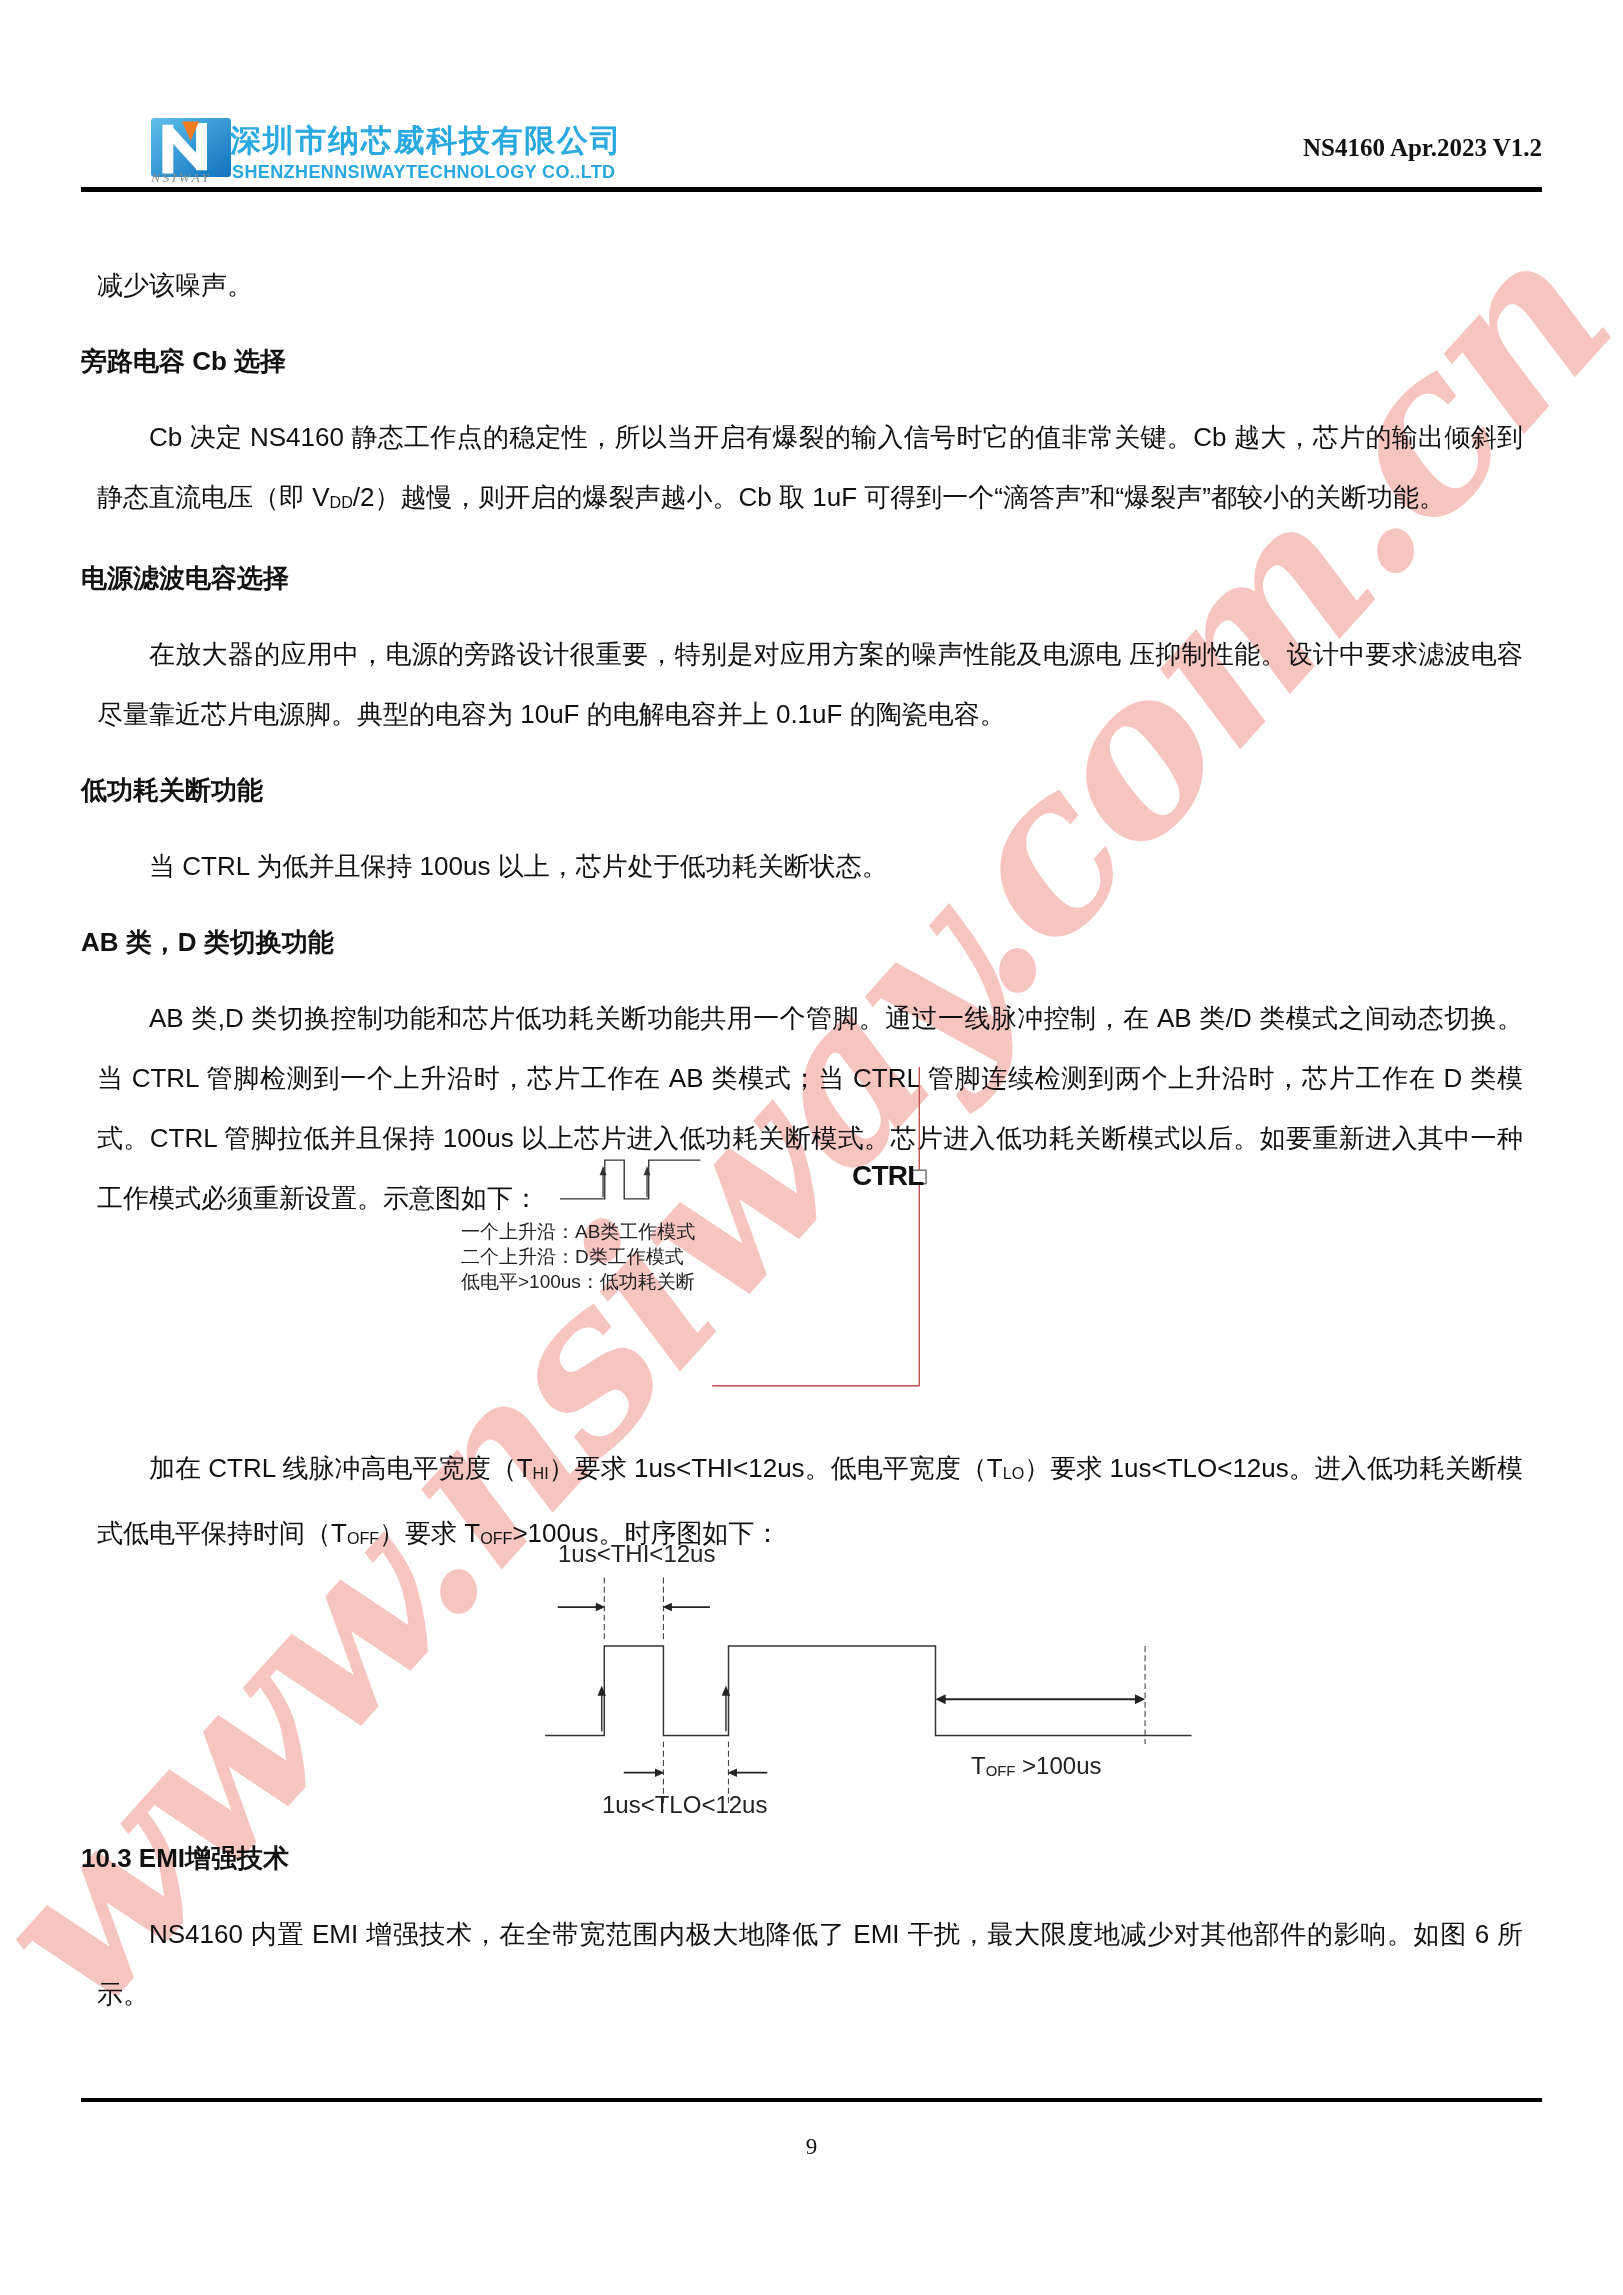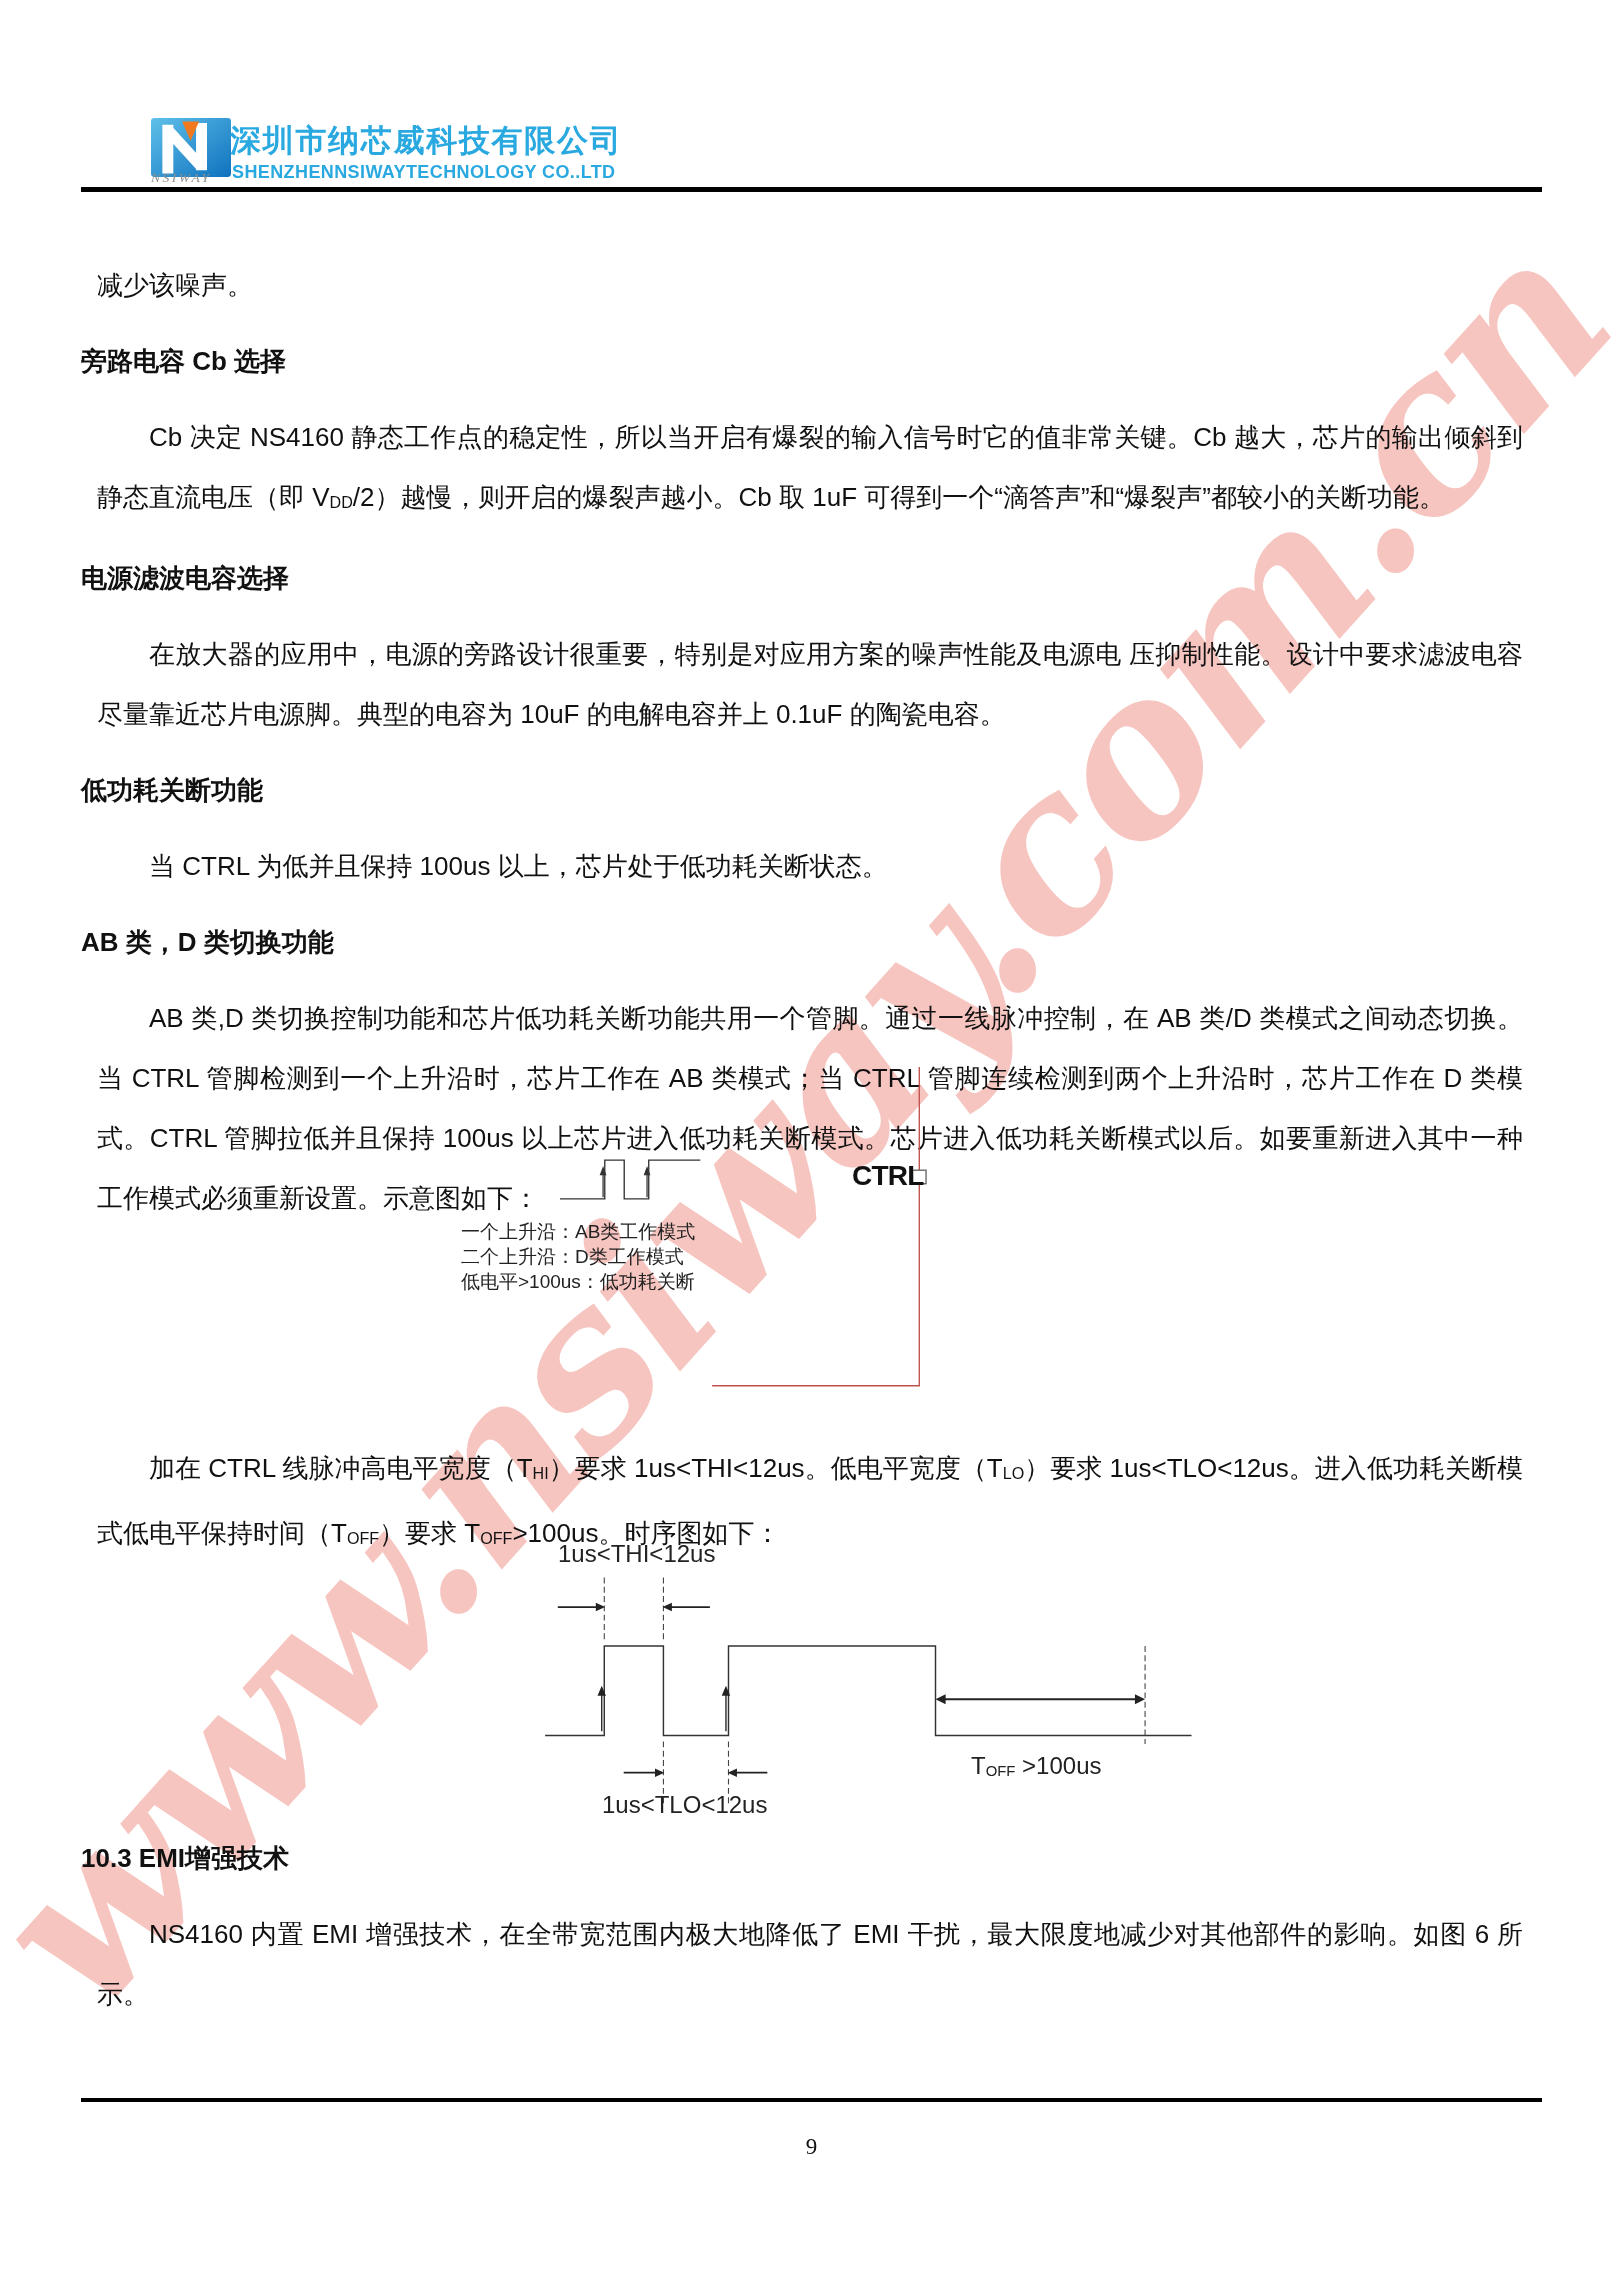--- a/index.html
+++ b/index.html
@@ -50,20 +50,21 @@
       </defs>
       <rect x="0" y="0" width="95" height="70" rx="4" fill="url(#lg)"></rect>
       <path d="M20,66 L20,8 M20,14 L60,58 M60,62 L60,6" stroke="#ffffff" stroke-width="13" fill="none"></path>
       <polygon points="37,4 57,4 47,27" fill="#f07a1d"></polygon>
     </svg>
     <div class="nsiway-label" style="position:absolute;left:0px;top:52px;">NSIWAY</div>
   </div>
 
   <div class="abs z1 company-cn" style="left:230px;top:120px;">深圳市纳芯威科技有限公司</div>
   <div class="abs z1 company-en" style="left:232px;top:162px;">SHENZHENNSIWAYTECHNOLOGY CO..LTD</div>
+  <div class="abs z1 docref" style="left:81px;top:134px;width:1461px;text-align:right;">NS4160 Apr.2023 V1.2</div>
   <div class="abs z1 rule" style="left:81px;top:187px;width:1461px;height:5px;"></div>
 
   <div class="abs z1 content" style="left:81px;top:239px;">
     <p class="noindent">减少该噪声。</p>
     <h3>旁路电容 Cb 选择</h3>
     <p><span>Cb 决定 NS4160 静态工作点的稳定性，所以当开启有爆裂的输入信号时它的值非常关键。Cb 越大，芯片的输出倾斜到静态直流电压（即 V</span><span class="subsc">DD</span><span>/2）越慢，则开启的爆裂声越小。Cb 取 1uF 可得到一个“滴答声”和“爆裂声”都较小的关断功能。</span></p>
     <h3>电源滤波电容选择</h3>
     <p>在放大器的应用中，电源的旁路设计很重要，特别是对应用方案的噪声性能及电源电 压抑制性能。设计中要求滤波电容尽量靠近芯片电源脚。典型的电容为 10uF 的电解电容并上 0.1uF 的陶瓷电容。</p>
     <h3>低功耗关断功能</h3>
     <p>当 CTRL 为低并且保持 100us 以上，芯片处于低功耗关断状态。</p>

